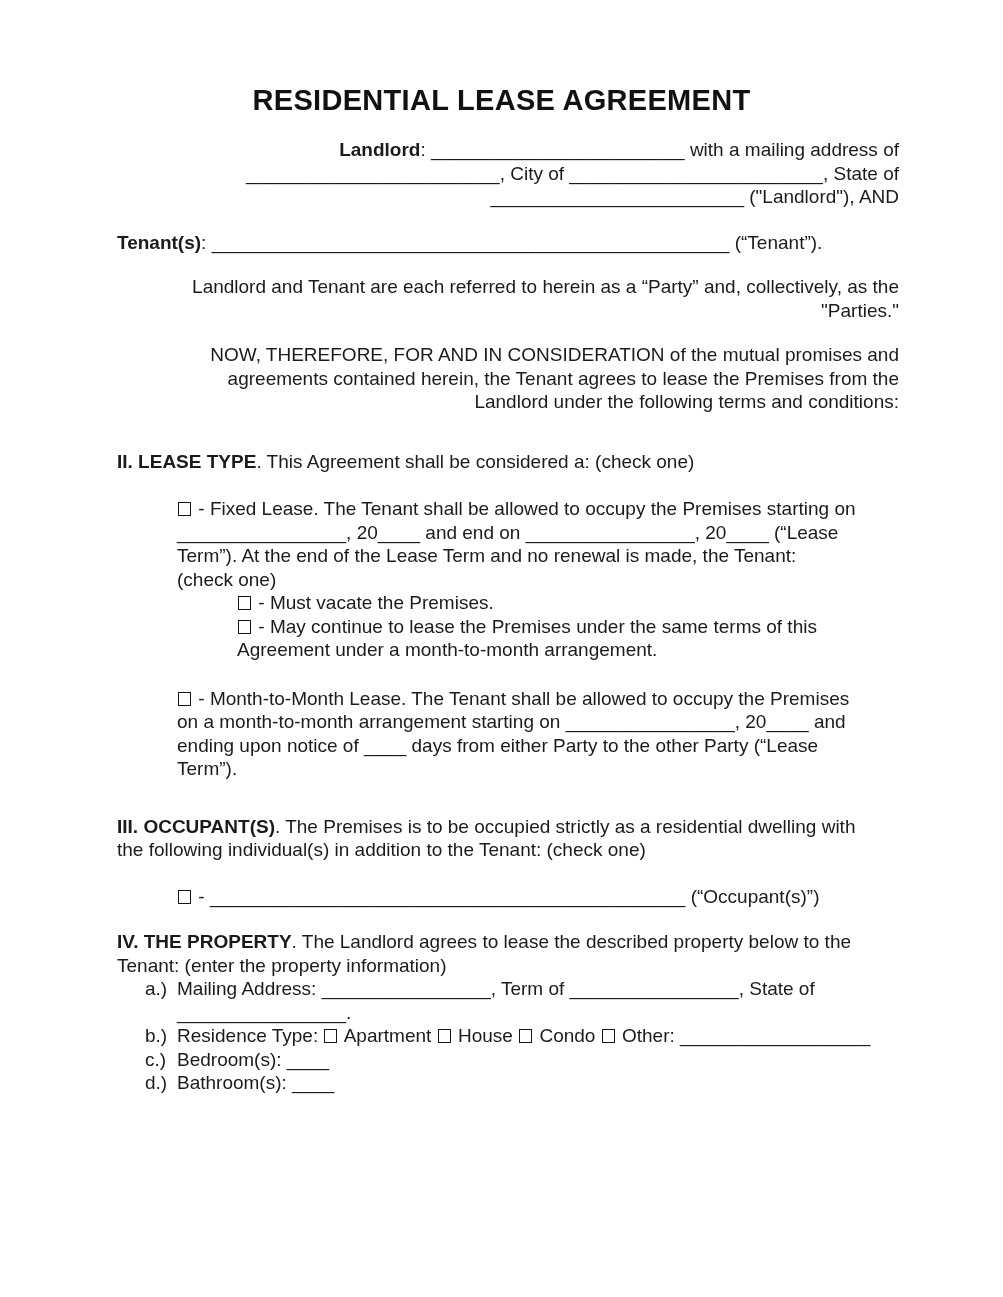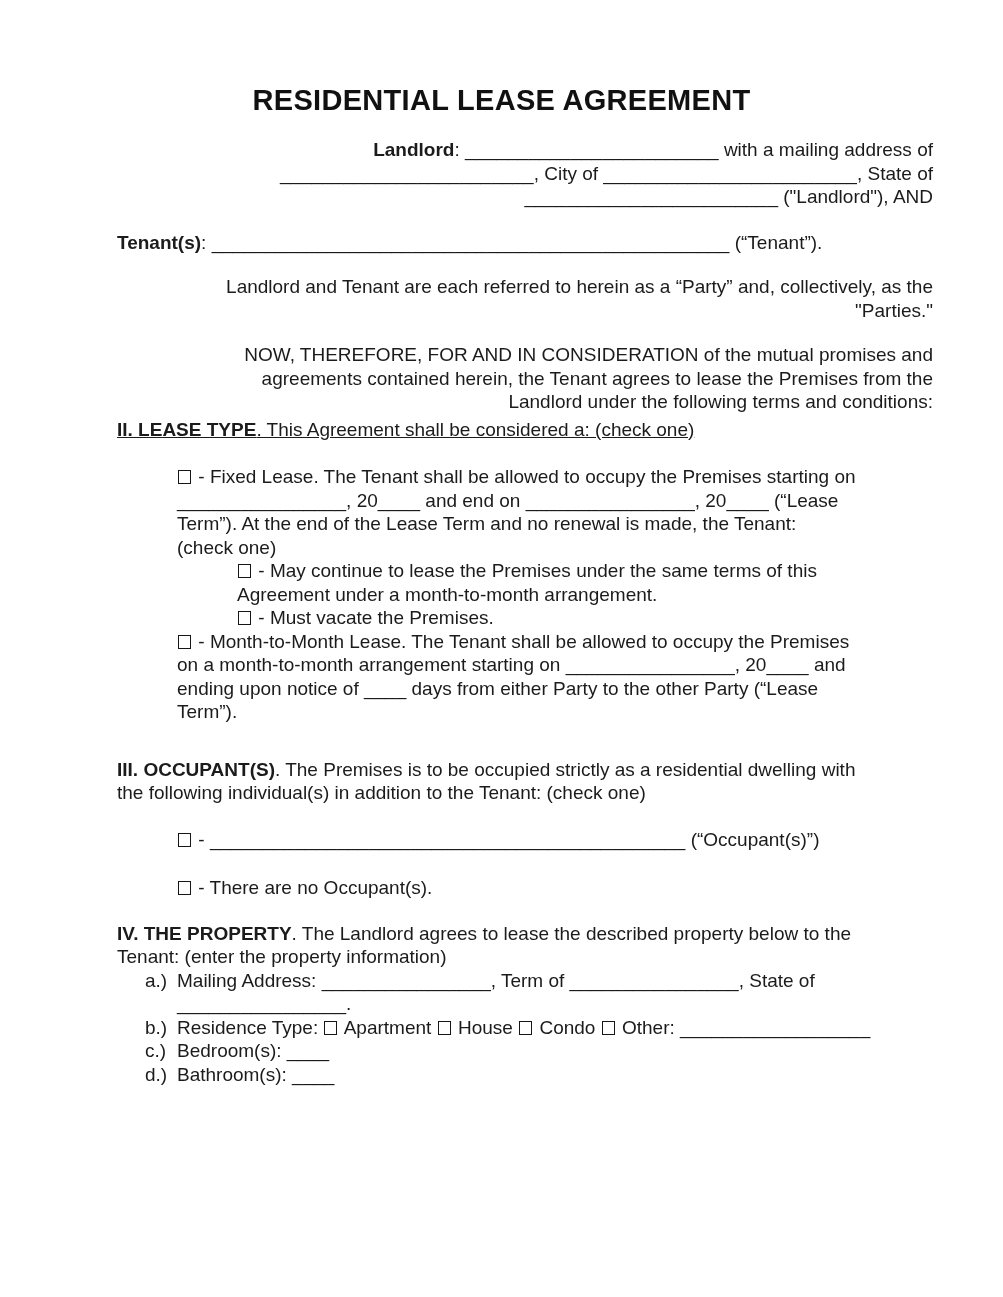--- a/index.html
+++ b/index.html
@@ -6,42 +6,42 @@
   .page {
     position: relative;
     width: 1003px;
     height: 1206px;
     background: #ffffff;
     font-family: "Liberation Sans", sans-serif;
     font-size: 19px;
     line-height: 23.5px;
     color: #1b1b1b;
     box-sizing: border-box;
-    padding: 83px 70px 0 117px;
+    padding: 83px 104px 0 117px;
     overflow: hidden;
   }
   h1.title {
     margin: 0;
     width: 769px;
     text-align: center;
     font-size: 29px;
     line-height: 34px;
     font-weight: bold;
     color: #111;
     letter-spacing: 0.3px;
   }
   p { margin: 0; white-space: pre-wrap; }
   .lead { font-weight: bold; }
   .mt-sec1     { margin-top: 33px; }
   .mt-std      { margin-top: 21px; text-align: right; }
   .mt-tenant   { margin-top: 22px; }
-  .mt-sec2     { margin-top: 4px; text-decoration: underline; }
+  .mt-sec2     { margin-top: 36px; }
   .mt-fixed    { margin-top: 24px; }
   .mt-none     { margin-top: 0; }
-  .mt-m2m      { }
+  .mt-m2m      { margin-top: 25px; }
   .mt-sec3     { margin-top: 34px; }
   .mt-occ      { margin-top: 23px; }
   .mt-noocc    { margin-top: 25px; }
   .mt-sec4     { margin-top: 22px; }
   .mt-list     { margin-top: 21px; }
   .indent1 { margin-left: 60px; }
   .indent2 { margin-left: 120px; }
   .cb {
     display: inline-block;
     width: 11px;
@@ -100,36 +100,35 @@
 Landlord under the following terms and conditions:</p>
 
   <p class="mt-sec2"><span class="lead">II. LEASE TYPE</span><span>. This Agreement shall be considered a: (check one)</span></p>
 
   <p class="mt-fixed indent1"><span class="cb"></span><span> - Fixed Lease. The Tenant shall be allowed to occupy the Premises starting on
 ________________, 20____ and end on ________________, 20____ (“Lease
 Term”). At the end of the Lease Term and no renewal is made, the Tenant:
 (check one)</span></p>
 
   <div class="mt-none indent2">
+    <p><span class="cb"></span><span> - Must vacate the Premises.</span></p>
     <p><span class="cb"></span><span> - May continue to lease the Premises under the same terms of this
 Agreement under a month-to-month arrangement.</span></p>
-    <p><span class="cb"></span><span> - Must vacate the Premises.</span></p>
   </div>
 
   <p class="mt-m2m indent1"><span class="cb"></span><span> - Month-to-Month Lease. The Tenant shall be allowed to occupy the Premises
 on a month-to-month arrangement starting on ________________, 20____ and
 ending upon notice of ____ days from either Party to the other Party (“Lease
 Term”).</span></p>
 
   <p class="mt-sec3"><span class="lead">III. OCCUPANT(S)</span><span>. The Premises is to be occupied strictly as a residential dwelling with
 the following individual(s) in addition to the Tenant: (check one)</span></p>
 
   <p class="mt-occ indent1"><span class="cb"></span><span> - _____________________________________________ (“Occupant(s)”)</span></p>
 
-  <p class="mt-noocc indent1"><span class="cb"></span><span> - There are no Occupant(s).</span></p>
 
   <p class="mt-sec4"><span class="lead">IV. THE PROPERTY</span><span>. The Landlord agrees to lease the described property below to the
 Tenant: (enter the property information)</span></p>
 
   <ul class="prop-list mt-list">
     <li><span class="marker">a.)</span><span>Mailing Address: ________________, Term of ________________, State of
 ________________.</span></li>
     <li><span class="marker">b.)</span><span>Residence Type: </span><span class="cb"></span><span> Apartment </span><span class="cb"></span><span> House </span><span class="cb"></span><span> Condo </span><span class="cb"></span><span> Other: __________________</span></li>
     <li><span class="marker">c.)</span><span>Bedroom(s): ____</span></li>
     <li><span class="marker">d.)</span><span>Bathroom(s): ____</span></li>

